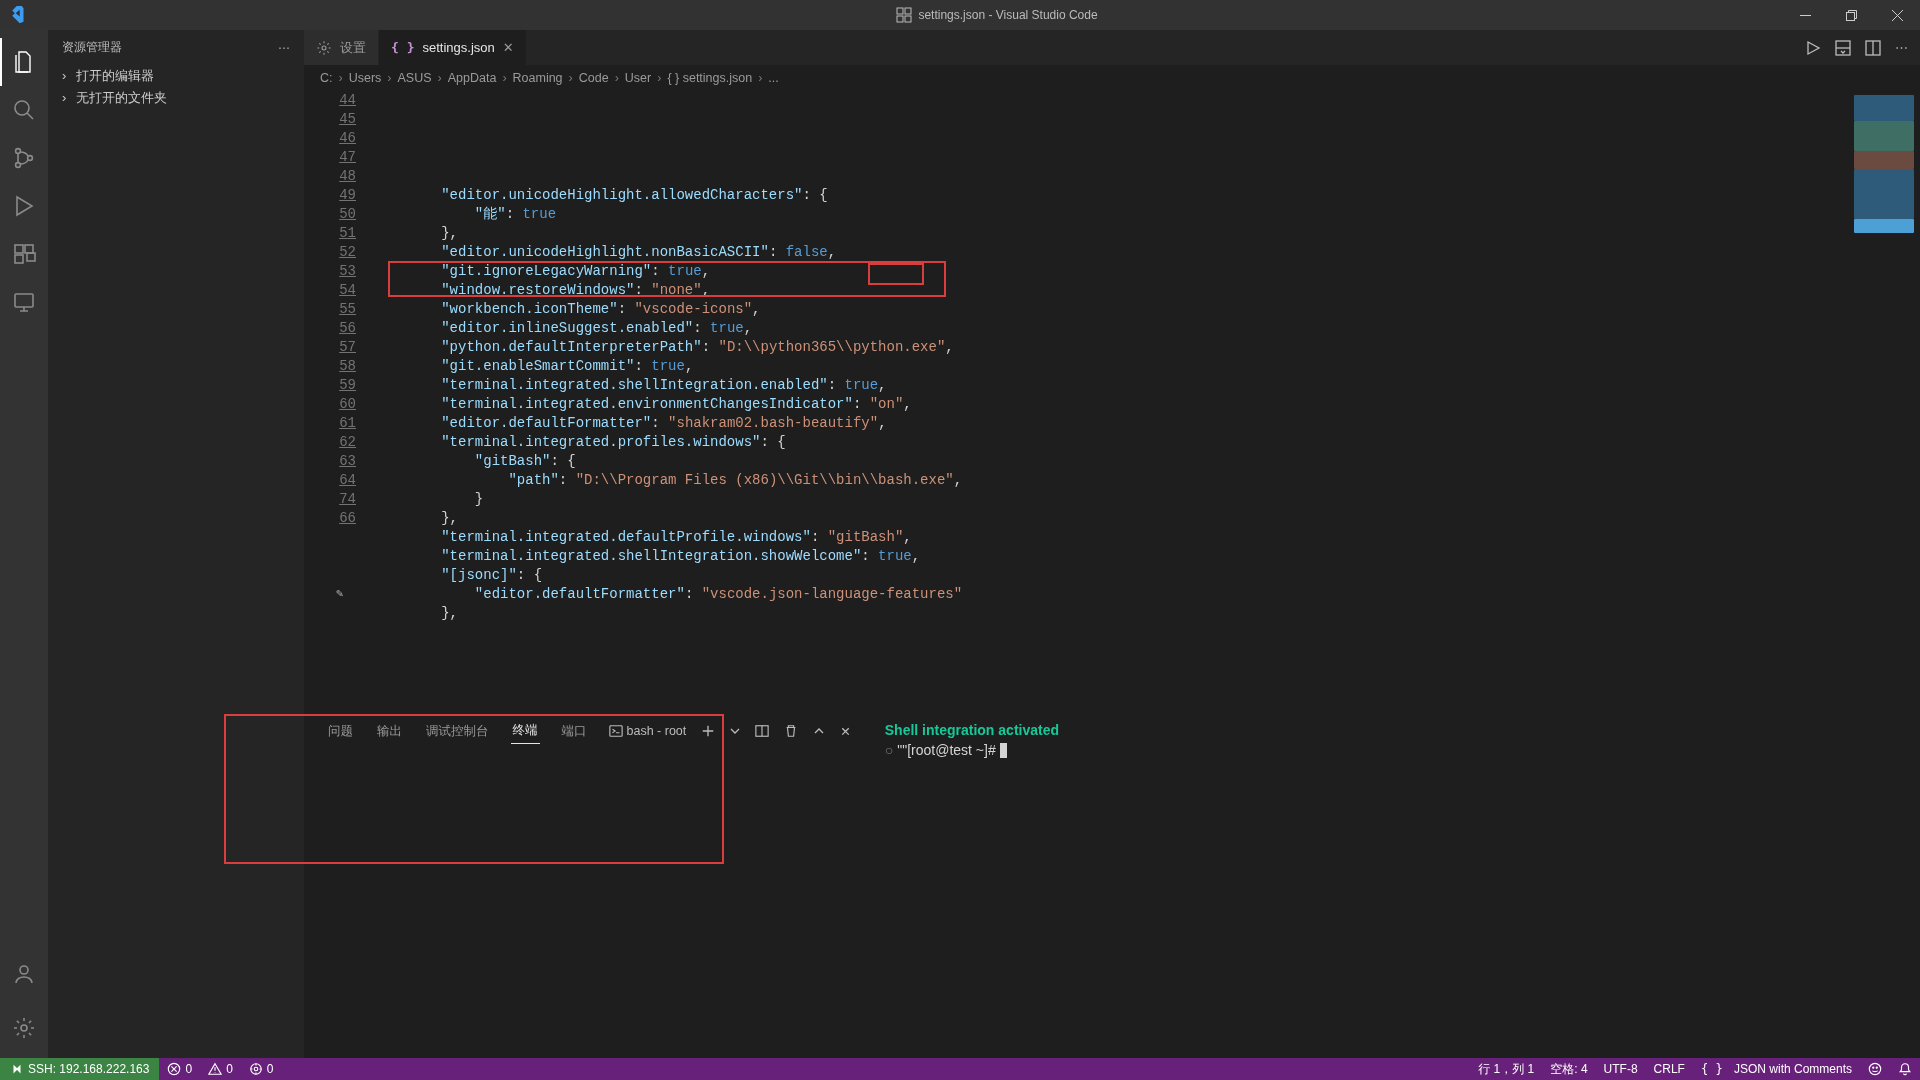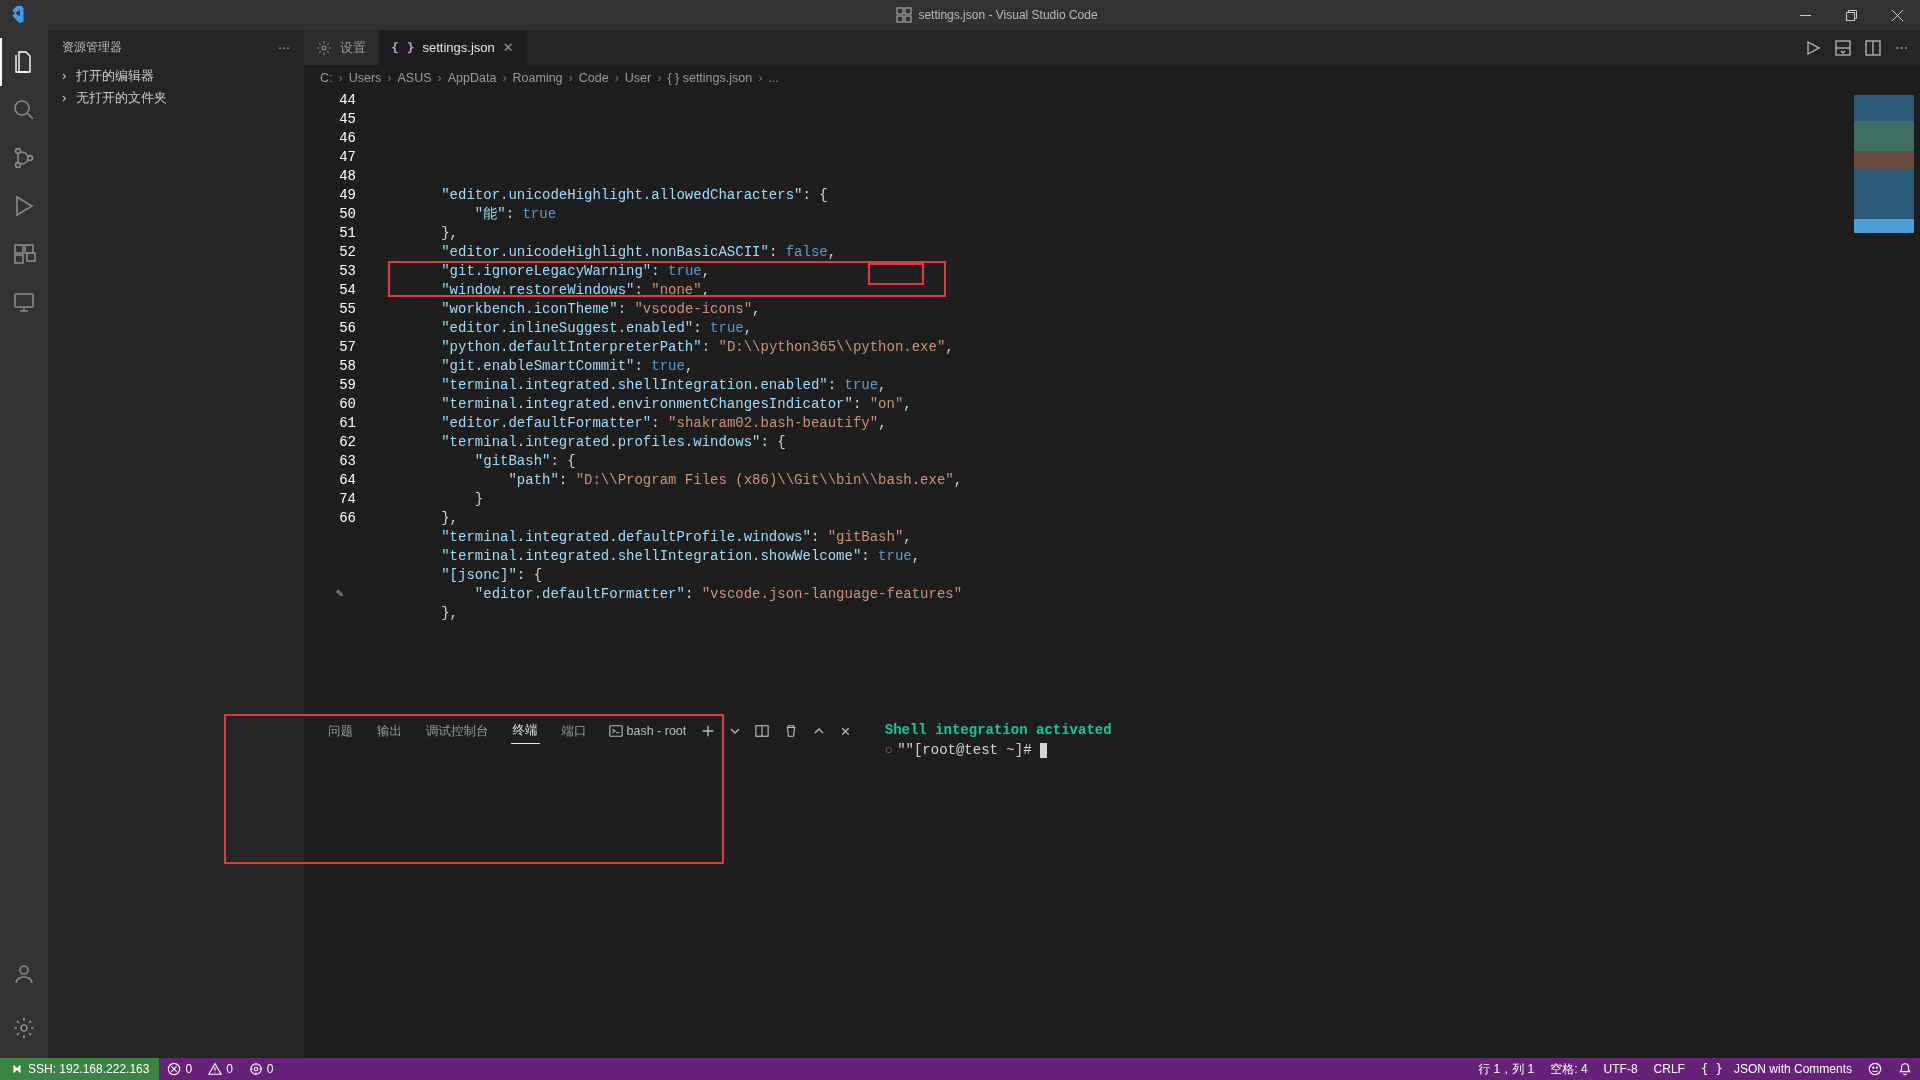--- a/index.html
+++ b/index.html
@@ -34,37 +34,37 @@
   .tab.active { background:#1e1e1e; color:#e6e6e6; }
   .tab .file-icon { font-family:monospace; font-weight:bold; color:#c793d4; }
   .tab.gear .file-icon { color:#9a9a9a; }
   .tab .close { color:#9a9a9a; }
   .tabbar .tab-actions { margin-left:auto; display:flex; align-items:center; gap:14px; padding-right:12px; color:#bcbcbc; }
   
   .breadcrumbs { height:26px; display:flex; align-items:center; gap:6px; padding-left:16px; font-size:12.5px; color:#9a9a9a; background:#1e1e1e; }
   .breadcrumbs .sep { color:#7a7a7a; }
   
   .editor-content { flex:1; display:flex; font-family: Consolas, "Courier New", monospace; font-size:14px; line-height:19px; position:relative; overflow:hidden; }
-  .gutter { width:70px; text-align:right; color:#ffffff; padding-right:18px; user-select:none; }
+  .gutter { width:70px; text-align:right; color:#737373; padding-right:18px; user-select:none;text-decoration:underline; }
   .code { flex:1; white-space:pre; color:#d4d4d4; position:relative; }
   .tok-key { color:#9cdcfe; }
   .tok-str { color:#ce9178; }
   .tok-bool { color:#569cd6; }
   .tok-punc { color:#d4d4d4; }
   .minimap { width:90px; background:#1e1e1e; position:relative; }
   .minimap .bar { position:absolute; right:6px; width:60px; border-radius:1px; }
   .redbox { position:absolute; border:2px solid #d93d3d; pointer-events:none; }
   .pencil { position:absolute; left:-38px; color:#bcbcbc; font-size:12px; }
   
   .panel { height:344px; background:#1e1e1e; border-top:1px solid #1e1e1e; display:flex; flex-direction:row; position:relative; }
   .panel-tabs { height:32px; display:flex; align-items:center; gap:20px; padding-left:22px; font-size:12.5px; color:#9a9a9a; }
   .panel-tabs .p-tab { padding:4px 2px; }
   .panel-tabs .p-tab.active { color:#e6e6e6; border-bottom:1px solid #e6e6e6; }
   .panel-tabs .panel-actions { margin-left:auto; display:flex; align-items:center; gap:15px; padding-right:14px; color:#bcbcbc; }
-  .term-body { flex:1; padding:6px 20px; font-family: Liberation Mono, monospace; font-size:14px; line-height:18px; color:#d4d4d4; }
+  .term-body { flex:1; padding:6px 20px; font-family: Liberation Sans, sans-serif; font-size:14px; line-height:18px; color:#d4d4d4; }
   .term-activated { color:#17c99a; font-weight:bold; }
   .term-prompt { margin-top:2px; }
   .term-bullet { color:#7d7d7d; margin-right:4px; }
   .term-cursor { display:inline-block; width:7px; height:15px; background:#d4d4d4; vertical-align:text-bottom; }
   
   .statusbar { height:22px; background:#68217a; color:#fff; display:flex; align-items:center; font-size:12px; }
   .statusbar .sb-item { padding:0 8px; display:flex; align-items:center; gap:4px; }
   .statusbar .sb-remote { background:#3b8443; height:22px; display:flex; align-items:center; padding:0 10px; }
   .statusbar .right { margin-left:auto; display:flex; }
   

